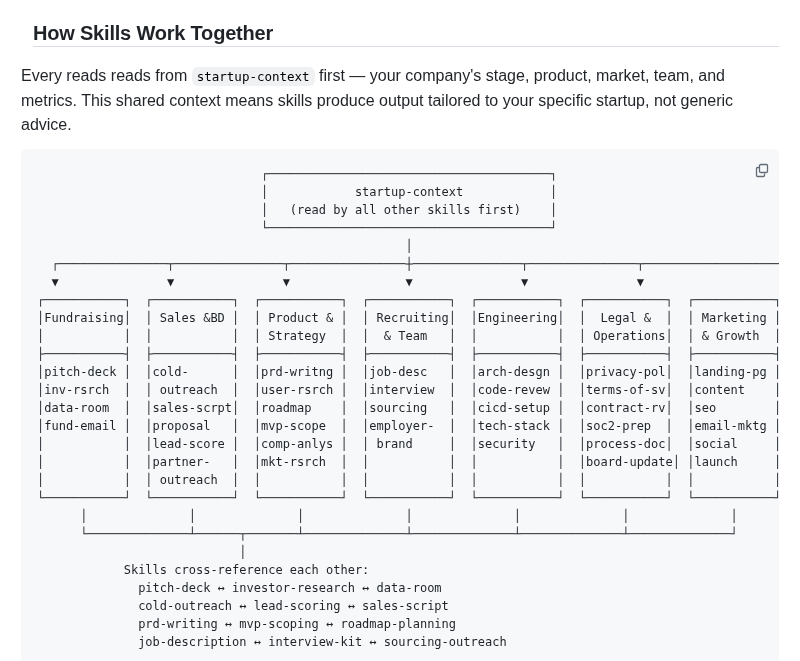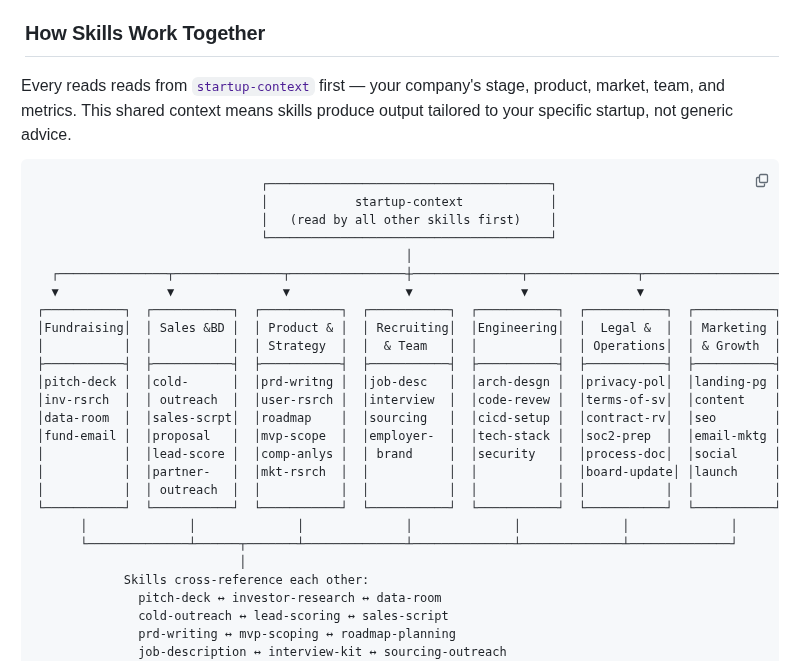--- a/index.html
+++ b/index.html
@@ -12,37 +12,36 @@
     font-family: "Liberation Sans", "DejaVu Sans", sans-serif;
     color: #1f2328;
   }
   .container { padding: 0 21px; }
 
   h2.page-title {
     font-size: 20px;
     line-height: 25px;
     font-weight: 700;
     letter-spacing: -0.2px;
-    margin: 21px 0 0 4px;
-    padding-bottom: 10px;
+    margin: 21px 0 0 12px;
     border-bottom: 1px solid #d8dee4;
   }
 
   p.intro {
     font-size: 16px;
     line-height: 24px;
     margin: 17px 0 12px 0;
   }
   code.inline-code {
     font-family: "DejaVu Sans Mono", monospace;
     font-size: 12.5px;
     background: #eff1f3;
     padding: 2px 5px;
     border-radius: 6px;
-    color: #4c1d95;
+    color: #000000;
   }
 
   .code-block {
     position: relative;
     margin-top: 0;
     background: #f6f8fa;
     border-radius: 6px;
     height: 529px;
     overflow: hidden;
     padding: 16px;

